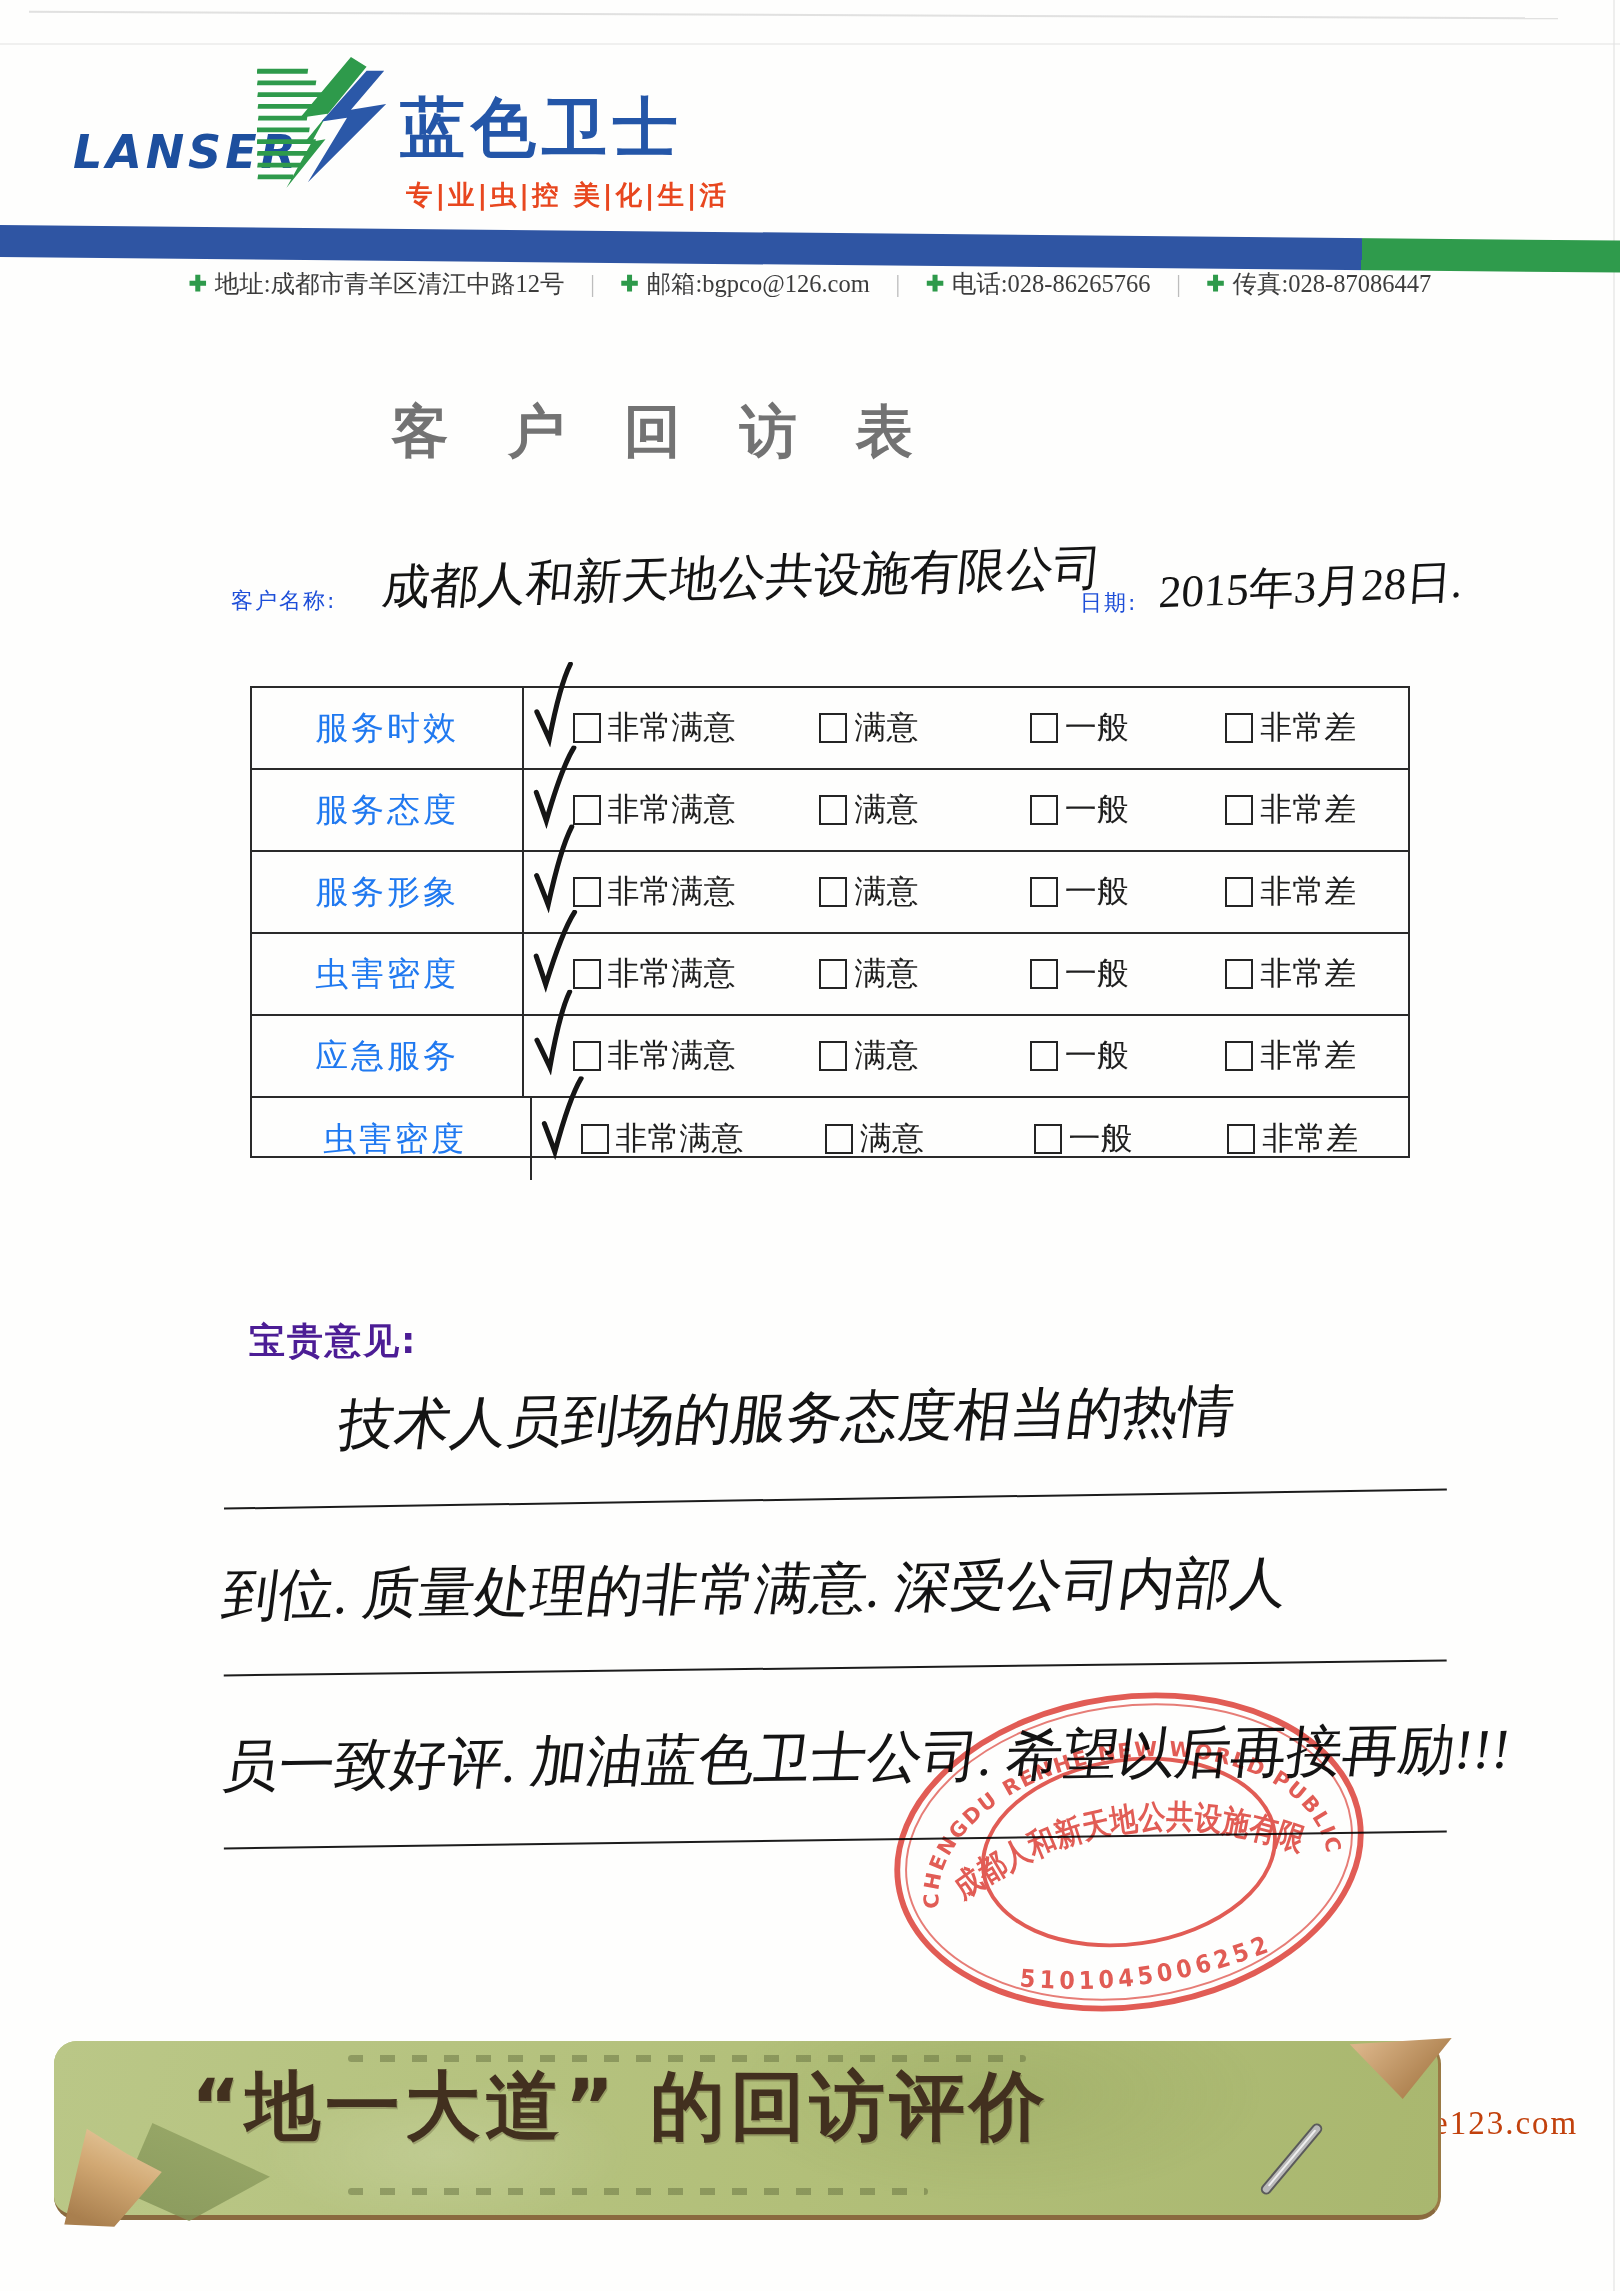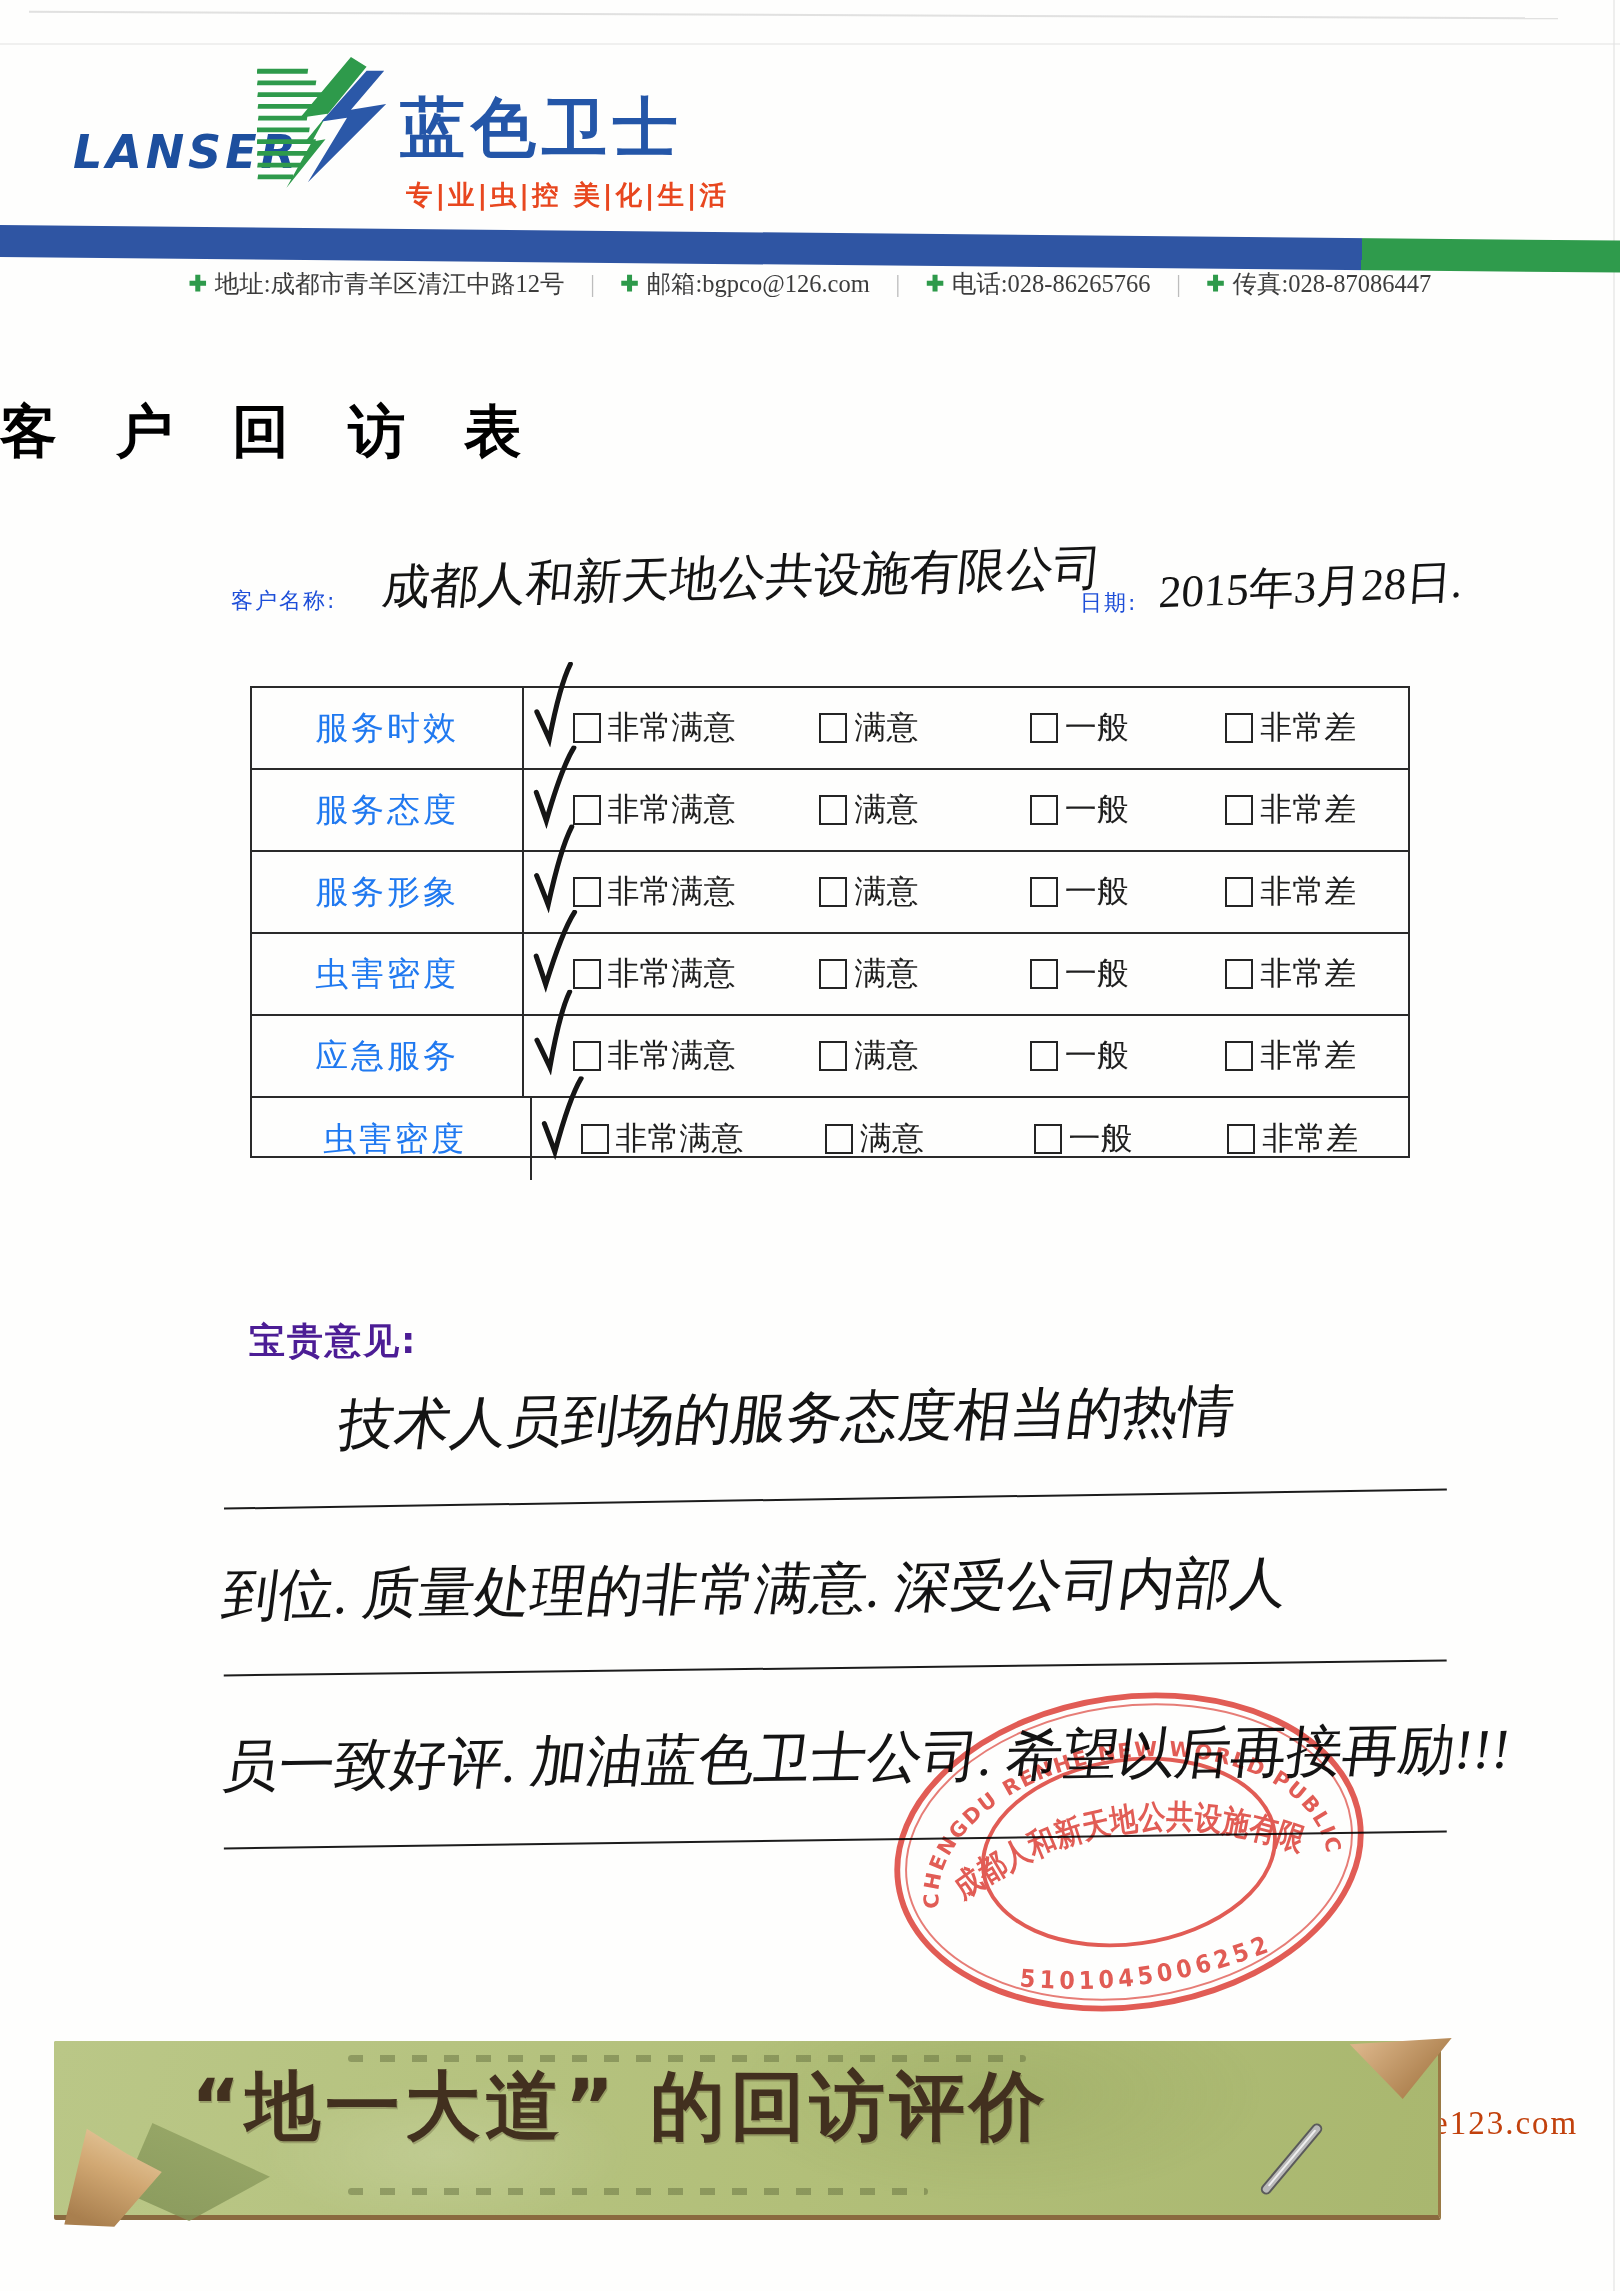--- a/index.html
+++ b/index.html
@@ -23,22 +23,22 @@
        transform:rotate(.55deg);transform-origin:left center;}
 
   
   .contact{position:absolute;left:0;top:267px;width:1620px;display:flex;justify-content:center;align-items:center;gap:25.5px;
            font-family:"Liberation Serif",serif;font-size:24.5px;color:#3c3c3c;}
   .citem{display:flex;align-items:center;gap:7.8px;white-space:nowrap;}
   .plus{color:#2e9a4b;font-size:21.6px;font-weight:bold;}
   .sep{color:#bdbdbd;font-size:25.5px;}
 
   
-  .title{position:absolute;left:0;top:394px;width:1324px;
-         font-size:57px;font-weight:bold;color:#000000;letter-spacing:19.6px;}
+  .title{position:absolute;left:0;top:394px;width:1324px;text-align:center;
+         font-size:57px;font-weight:bold;color:#737373;letter-spacing:19.6px;}
 
   
   .plabel{position:absolute;font-size:22px;color:#1d4ed8;letter-spacing:2px;}
   .lbl-customer{left:231px;top:586px;}
   .lbl-date{left:1080px;top:588px;}
   .hw{font-family:cursive;color:#141414;}
   .hw-company{position:absolute;left:382px;top:545px;width:765px;font-size:48px;white-space:nowrap;
               transform:rotate(-1.6deg) skewX(-7deg);z-index:2;}
   .hw-date{position:absolute;left:1159px;top:557px;font-size:45px;white-space:nowrap;
            transform:rotate(-2deg) skewX(-6deg);z-index:2;}
@@ -69,21 +69,21 @@
   .cl1 .hw{margin-left:116px;}
   .cl2{top:1551px;height:116px;transform:rotate(-.7deg);}
   .cl3{top:1721px;height:118px;transform:rotate(-.8deg);}
 
   
   .stamp{position:absolute;left:874px;top:1666px;width:510px;height:372px;z-index:3;mix-blend-mode:multiply;opacity:.9;}
 
   
   .banner{position:absolute;left:54px;top:2041px;width:1387px;height:179px;z-index:4;
           background:linear-gradient(105deg,#bac787 0%,#b2bf79 55%,#a9b76f 100%);
-          background-color:#b4c17c;border-radius:2px;
+          background-color:#b4c17c;border-radius:23px;
           border-bottom:5.9px solid #8a6a3f;border-right:3.9px solid #9a7a45;box-sizing:border-box;}
   .banner::before{content:"";position:absolute;inset:0;border-radius:13.7px;
           background:radial-gradient(ellipse 314px 127px at 28% 65%,rgba(255,255,255,.14),transparent 60%),
                      radial-gradient(ellipse 412px 167px at 68% 30%,rgba(110,130,60,.16),transparent 65%);}
   .stitch{position:absolute;height:7.8px;opacity:.45;border-radius:3.9px;
           background:repeating-linear-gradient(90deg,#5c6738 0 14.7px,transparent 14.7px 32px);}
   .stitch-top{left:294px;right:412px;top:13.7px;}
   .stitch-bottom{left:294px;right:510px;bottom:19.6px;}
   .banner-text{position:absolute;left:137px;top:15.7px;font-size:75px;font-weight:bold;color:#42301f;
                letter-spacing:4.9px;white-space:nowrap;text-shadow:1px 2px 0 rgba(60,45,25,.25);}

